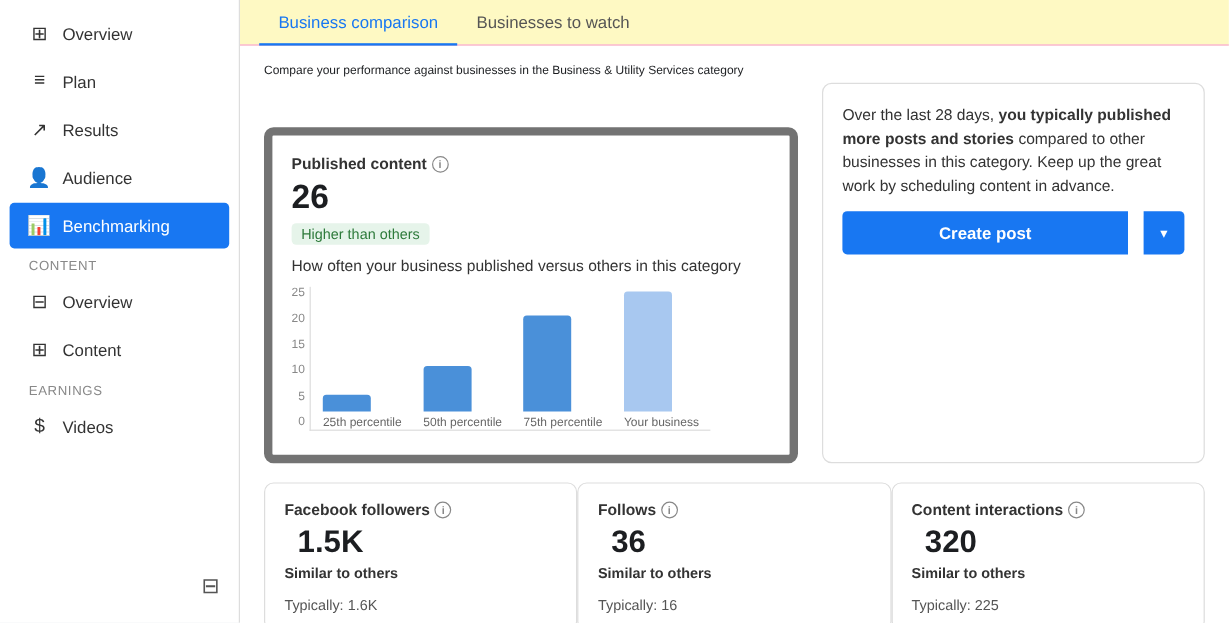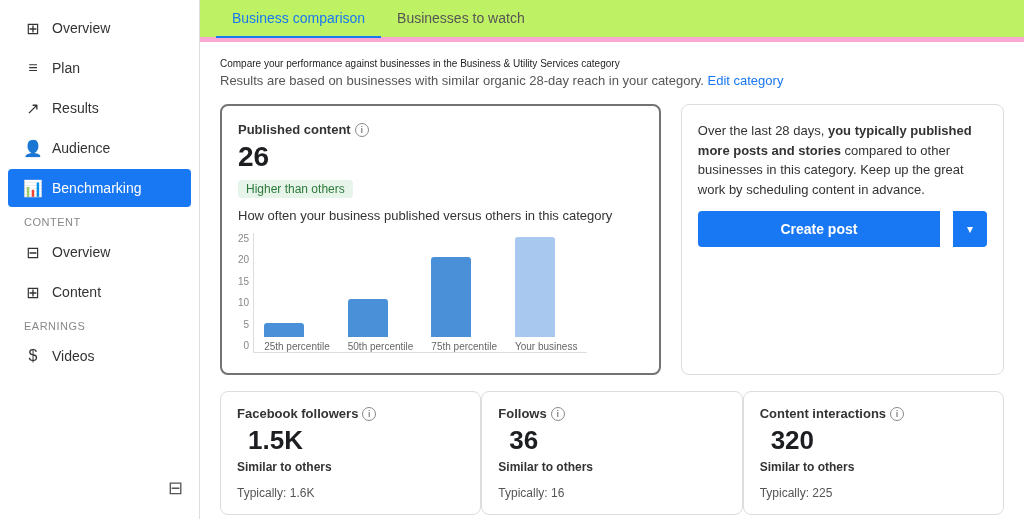--- a/index.html
+++ b/index.html
@@ -50,23 +50,23 @@
       flex: 1;
       background: #fff;
       overflow-y: auto;
       display: flex;
       flex-direction: column;
     }
 
     
     .tab-bar {
       display: flex;
-      border-bottom: 5px solid #f9a8d4;
+      border-bottom: 1px solid #f9a8d4;
       padding: 0 16px;
-      background: #bef264;
+      background: #fef9c3;
       gap: 0;
       align-items: center;
     }
     .tab {
       padding: 10px 16px;
       font-size: 14px;
       cursor: pointer;
       color: #555;
       border-bottom: 2px solid transparent;
       margin-bottom: -1px;
@@ -101,23 +101,24 @@
 
     
     .two-col {
       display: flex;
       gap: 20px;
       margin-bottom: 16px;
     }
     .left-col {
       flex: 1.4;
       background: #fff;
-      border: 2px solid #737373;
+      border: 7px solid #737373;
       border-radius: 8px;
       padding: 16px;
+      margin-top: 37px;
     }
     .right-col {
       flex: 1;
       background: #fff;
       border: 1px solid #ddd;
       border-radius: 8px;
       padding: 16px;
       display: flex;
       flex-direction: column;
       gap: 12px;
@@ -336,24 +337,20 @@
     <div class="tab active">
       <span>Business comparison</span>
     </div>
     <div class="tab">
       <span>Businesses to watch</span>
     </div>
   </div>
 
   <div class="content-area">
     <div class="page-heading">Compare your performance against businesses in the Business &amp; Utility Services category</div>
-    <div class="page-subheading">
-      <span>Results are based on businesses with similar organic 28-day reach in your category.</span>
-      <a href="#">Edit category</a>
-    </div>
 
     <div class="two-col">
 
       <div class="left-col">
         <div class="metric-label">
           <span>Published content</span>
           <i class="info-icon">i</i>
         </div>
         <div class="metric-value">26</div>
         <div class="badge-higher">Higher than others</div>

